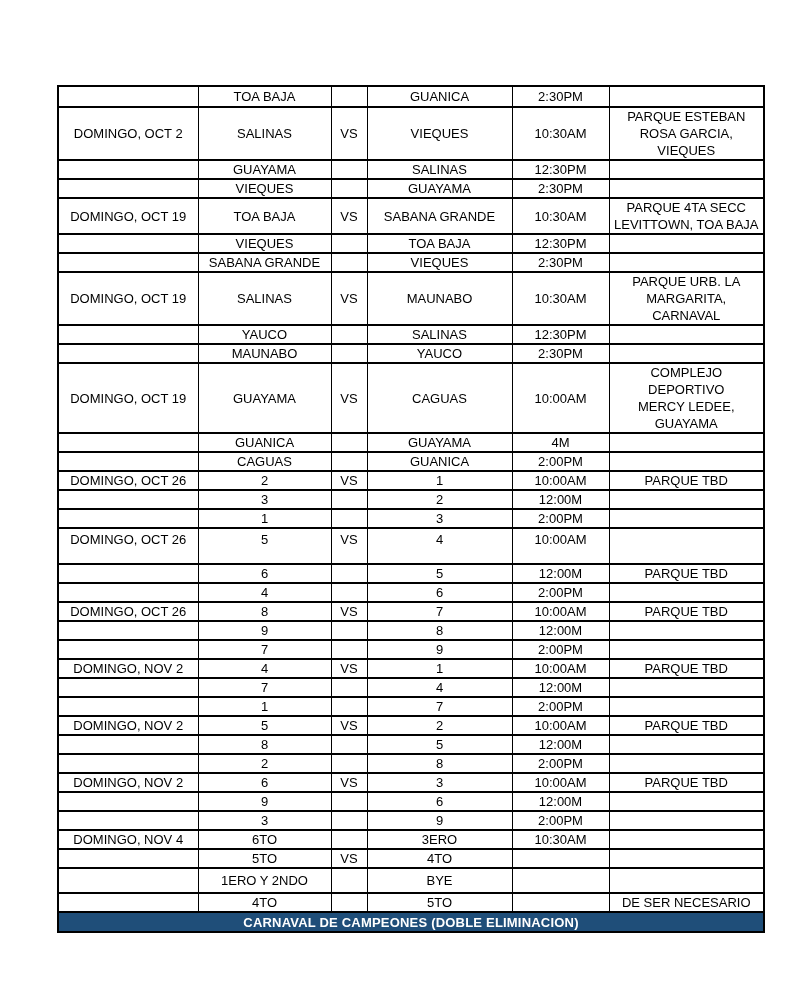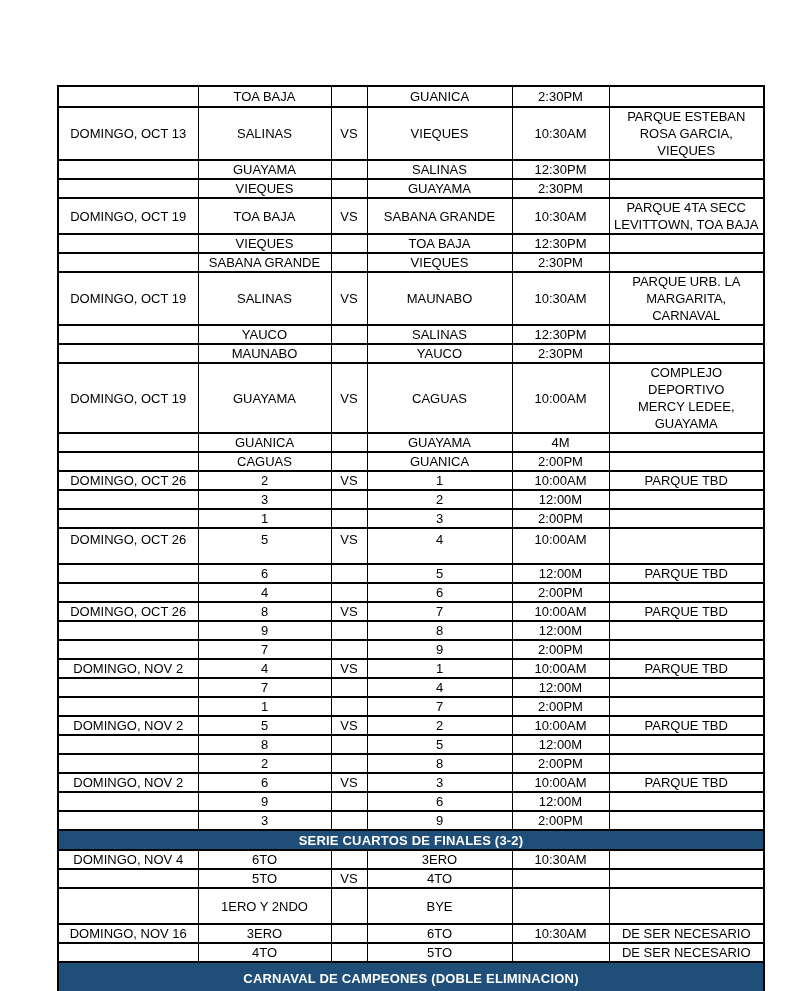--- a/index.html
+++ b/index.html
@@ -51,21 +51,21 @@
     <tbody id="tbody">
         <tr style="height: 21px;">
           <td style="color: rgb(0, 0, 0);"></td>
           <td style="color: rgb(0, 0, 0);">TOA BAJA</td>
           <td style="color: rgb(0, 0, 0);"></td>
           <td style="color: rgb(0, 0, 0);">GUANICA</td>
           <td style="color: rgb(0, 0, 0);">2:30PM</td>
           <td style="color: rgb(0, 0, 0);"></td>
         </tr>
         <tr style="height: 36px;">
-          <td style="color: rgb(0, 0, 0);">DOMINGO, OCT 13</td>
+          <td style="color: rgb(0, 0, 0);">DOMINGO, OCT 2</td>
           <td style="color: rgb(0, 0, 0);">SALINAS</td>
           <td style="color: rgb(0, 0, 0);">VS</td>
           <td style="color: rgb(0, 0, 0);">VIEQUES</td>
           <td style="color: rgb(0, 0, 0);">10:30AM</td>
           <td style="color: rgb(0, 0, 0); margin-top: 24px;">PARQUE ESTEBAN
 ROSA GARCIA, VIEQUES</td>
         </tr>
         <tr style="height: 19px;">
           <td style="color: rgb(0, 0, 0);"></td>
           <td style="color: rgb(0, 0, 0);">GUAYAMA</td>
@@ -295,61 +295,50 @@
           <td style="color: rgb(0, 0, 0);"></td>
         </tr>
         <tr style="height: 19px;">
           <td style="color: rgb(0, 0, 0);"></td>
           <td style="color: rgb(0, 0, 0);">3</td>
           <td style="color: rgb(0, 0, 0);"></td>
           <td style="color: rgb(0, 0, 0);">9</td>
           <td style="color: rgb(0, 0, 0);">2:00PM</td>
           <td style="color: rgb(0, 0, 0);"></td>
         </tr>
-        <tr style="height: 20px;">
-          <td colspan="6" class="section" style="background: rgb(31, 78, 121); color: rgb(255, 255, 255);">SERIE CUARTOS DE FINALES (3-2)</td>
-        </tr>
         <tr style="height: 19px;">
           <td style="color: rgb(0, 0, 0);">DOMINGO, NOV 4</td>
           <td style="color: rgb(0, 0, 0);">6TO</td>
           <td style="color: rgb(0, 0, 0);"></td>
           <td style="color: rgb(0, 0, 0);">3ERO</td>
           <td style="color: rgb(0, 0, 0);">10:30AM</td>
           <td style="color: rgb(0, 0, 0);"></td>
         </tr>
         <tr style="height: 19px;">
           <td style="color: rgb(0, 0, 0);"></td>
           <td style="color: rgb(0, 0, 0);">5TO</td>
           <td style="color: rgb(0, 0, 0);">VS</td>
           <td style="color: rgb(0, 0, 0);">4TO</td>
           <td style="color: rgb(0, 0, 0);"></td>
           <td style="color: rgb(0, 0, 0);"></td>
         </tr>
-        <tr style="height: 36px;">
+        <tr style="height: 25px;">
           <td style="color: rgb(0, 0, 0);"></td>
           <td style="color: rgb(0, 0, 0);">1ERO Y 2NDO</td>
           <td style="color: rgb(0, 0, 0);"></td>
           <td style="color: rgb(0, 0, 0);">BYE</td>
           <td style="color: rgb(0, 0, 0);"></td>
           <td style="color: rgb(0, 0, 0);"></td>
         </tr>
         <tr style="height: 19px;">
-          <td style="color: rgb(0, 0, 0);">DOMINGO, NOV 16</td>
-          <td style="color: rgb(0, 0, 0);">3ERO</td>
-          <td style="color: rgb(0, 0, 0);"></td>
-          <td style="color: rgb(0, 0, 0);">6TO</td>
-          <td style="color: rgb(0, 0, 0);">10:30AM</td>
+          <td style="color: rgb(0, 0, 0);"></td>
+          <td style="color: rgb(0, 0, 0);">4TO</td>
+          <td style="color: rgb(0, 0, 0);"></td>
+          <td style="color: rgb(0, 0, 0);">5TO</td>
+          <td style="color: rgb(0, 0, 0);"></td>
           <td style="color: rgb(0, 0, 0);">DE SER NECESARIO</td>
         </tr>
-        <tr style="height: 19px;">
-          <td style="color: rgb(0, 0, 0);"></td>
-          <td style="color: rgb(0, 0, 0);">4TO</td>
-          <td style="color: rgb(0, 0, 0);"></td>
-          <td style="color: rgb(0, 0, 0);">5TO</td>
-          <td style="color: rgb(0, 0, 0);"></td>
-          <td style="color: rgb(0, 0, 0);">DE SER NECESARIO</td>
-        </tr>
-        <tr style="height: 32px;">
+        <tr style="height: 20px;">
           <td colspan="6" class="section" style="background: rgb(31, 78, 121); color: rgb(255, 255, 255);">CARNAVAL DE CAMPEONES (DOBLE ELIMINACION)</td>
         </tr>
       </tbody>
   </table>
 </div>
 
 </body></html>

